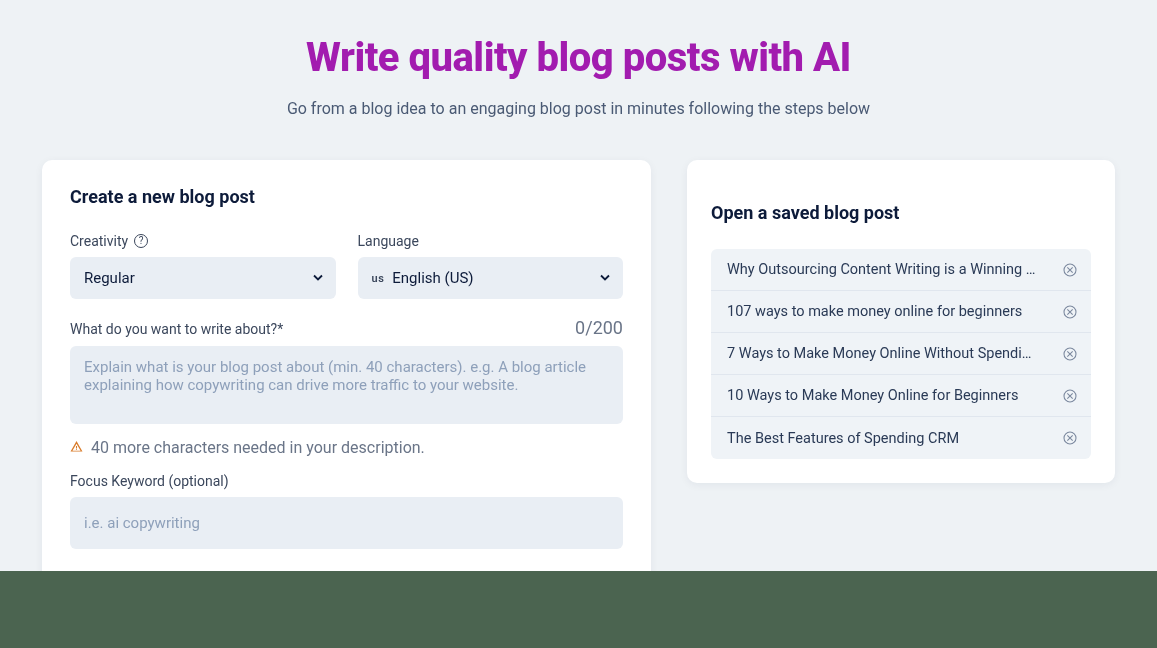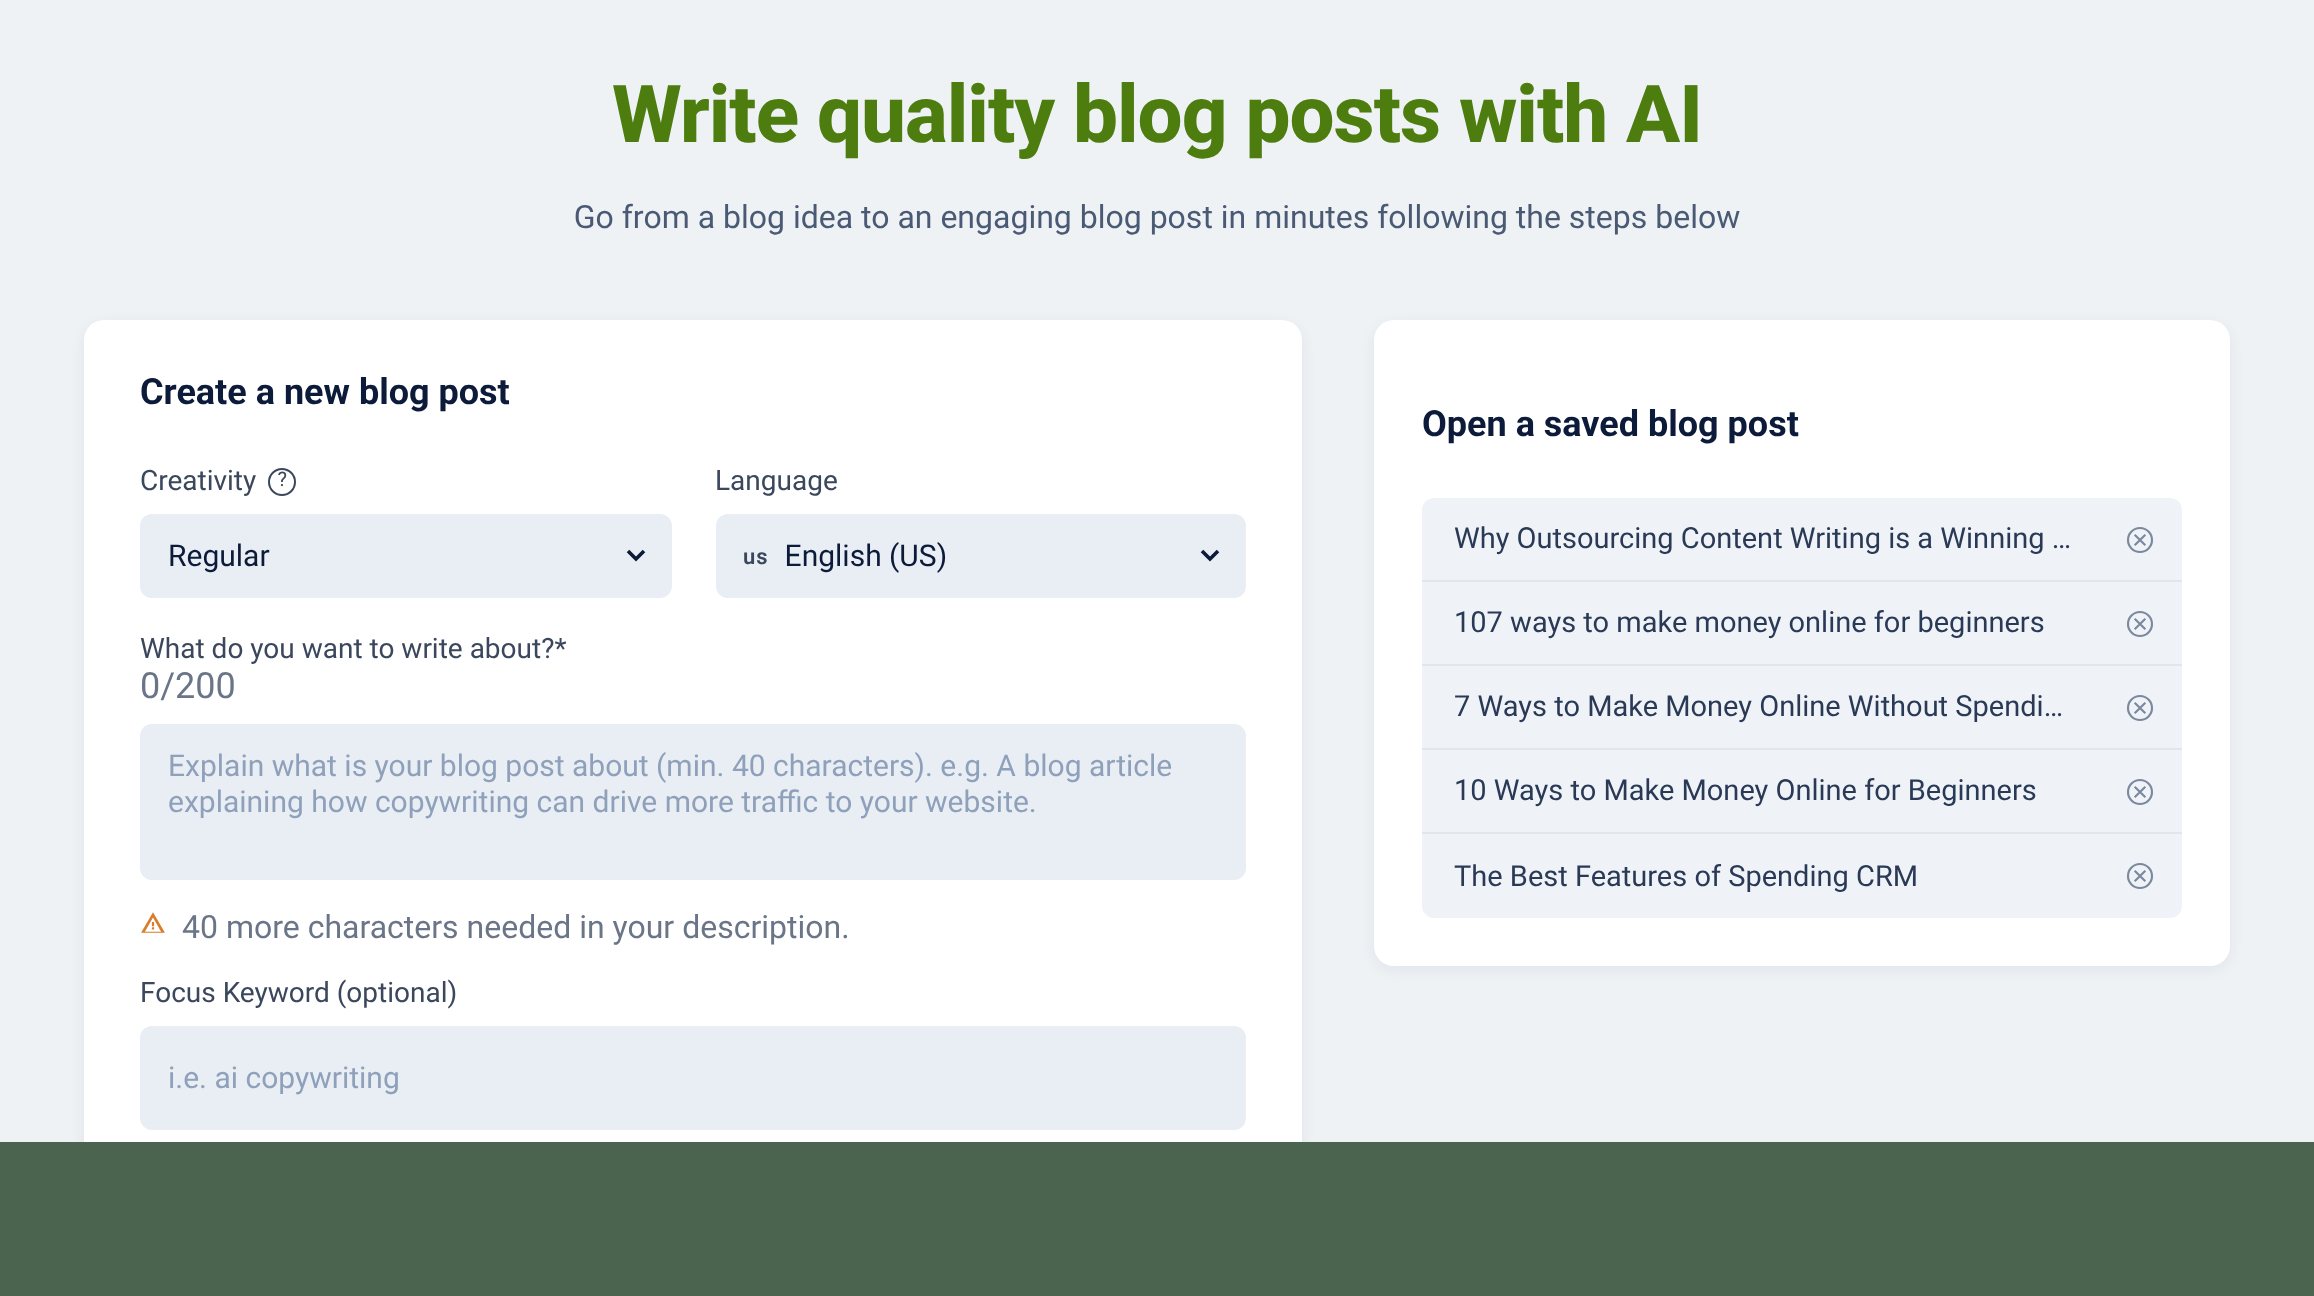--- a/index.html
+++ b/index.html
@@ -11,21 +11,21 @@
     overflow: hidden;
     position: relative;
   }
   .page-header {
     text-align: center;
     padding-top: 34px;
   }
   .page-title {
     font-size: 40px;
     font-weight: 800;
-    color: #4d7c0f;
+    color: #a21caf;
     letter-spacing: -0.5px;
   }
   .page-subtitle {
     font-size: 16px;
     color: #4a5a74;
     margin-top: 18px;
   }
   .content {
     display: flex;
     gap: 36px;
@@ -108,21 +108,20 @@
     right: 12px;
     top: 50%;
     transform: translateY(-50%);
     pointer-events: none;
   }
   .label-row {
     display: flex;
     justify-content: space-between;
     align-items: baseline;
     margin-bottom: 8px;
-    flex-direction: column;
   }
   .char-count {
     font-size: 18px;
     color: #6a7588;
   }
   .textarea {
     width: 100%;
     height: 78px;
     background: #e9eef4;
     border: none;

